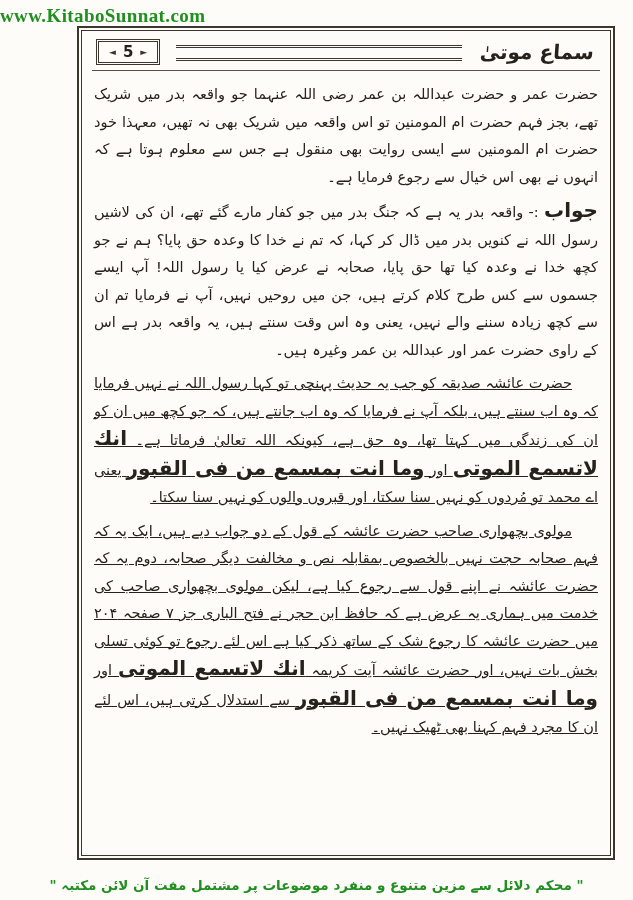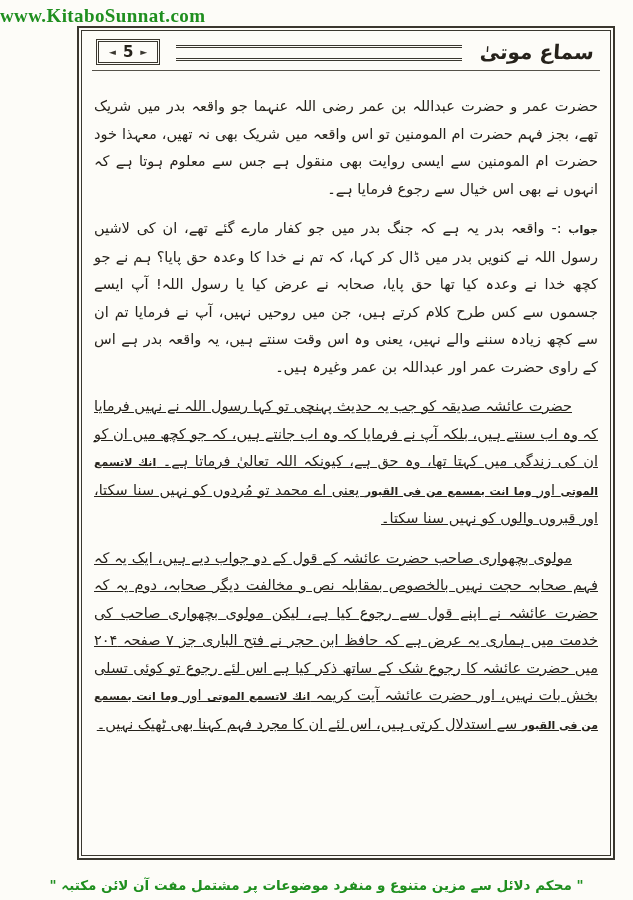--- a/index.html
+++ b/index.html
@@ -42,25 +42,25 @@
     border-bottom:3px double var(--line);
   }
   .pagenum-box{
     border:3px double var(--line);padding:1px 10px;margin:0 2px;
     display:flex;align-items:center;gap:7px;
     font-weight:bold;font-size:15px;direction:ltr;background:#fdfcf8;
   }
   .orn{font-size:9px;line-height:1;color:var(--line);}
   .body-text{flex:1;padding:10px 2px 0;overflow:hidden;}
   .para{
-    margin:12px 0 6px;font-size:14.5px;line-height:27.5px;
+    margin:0 0 6px;font-size:14.5px;line-height:27.5px;
     text-align:justify;text-justify:inter-word;color:var(--ink);
   }
   .para.indent{text-indent:26px;text-decoration:underline;}
-  .bold-seg{font-weight:bold;font-size:11px;}
+  .bold-seg{font-weight:bold;font-size:20px;}
   .footer-note{
     position:absolute;bottom:7px;left:0;right:0;text-align:center;
     color:var(--green);font-weight:bold;font-size:13.5px;direction:rtl;
   }
 </style>
 </head>
 <body>
 
 <div class="url-header">www.KitaboSunnat.com</div>
 

